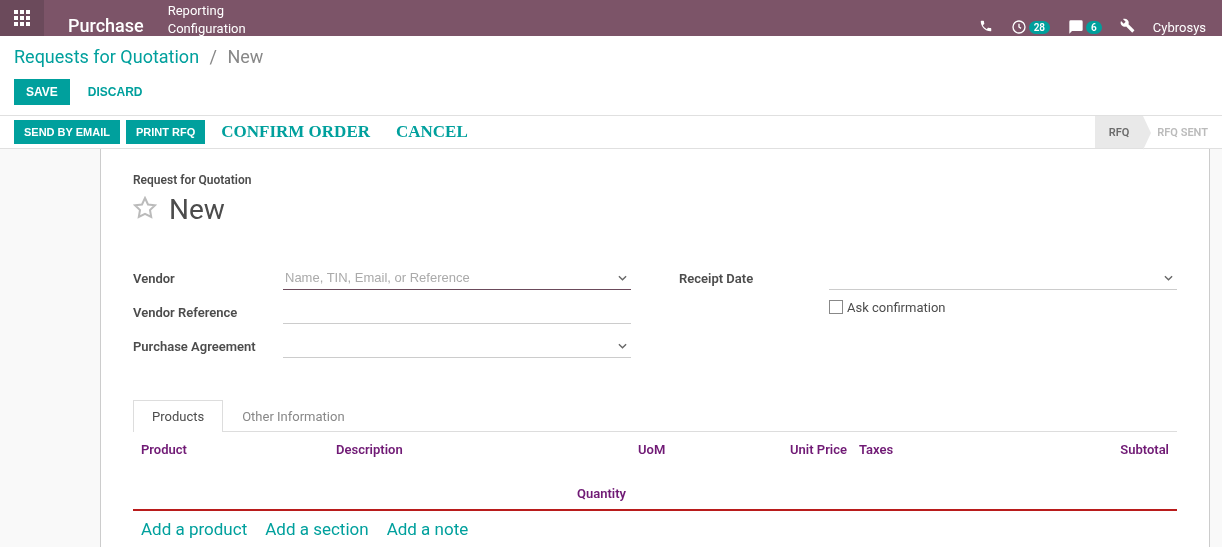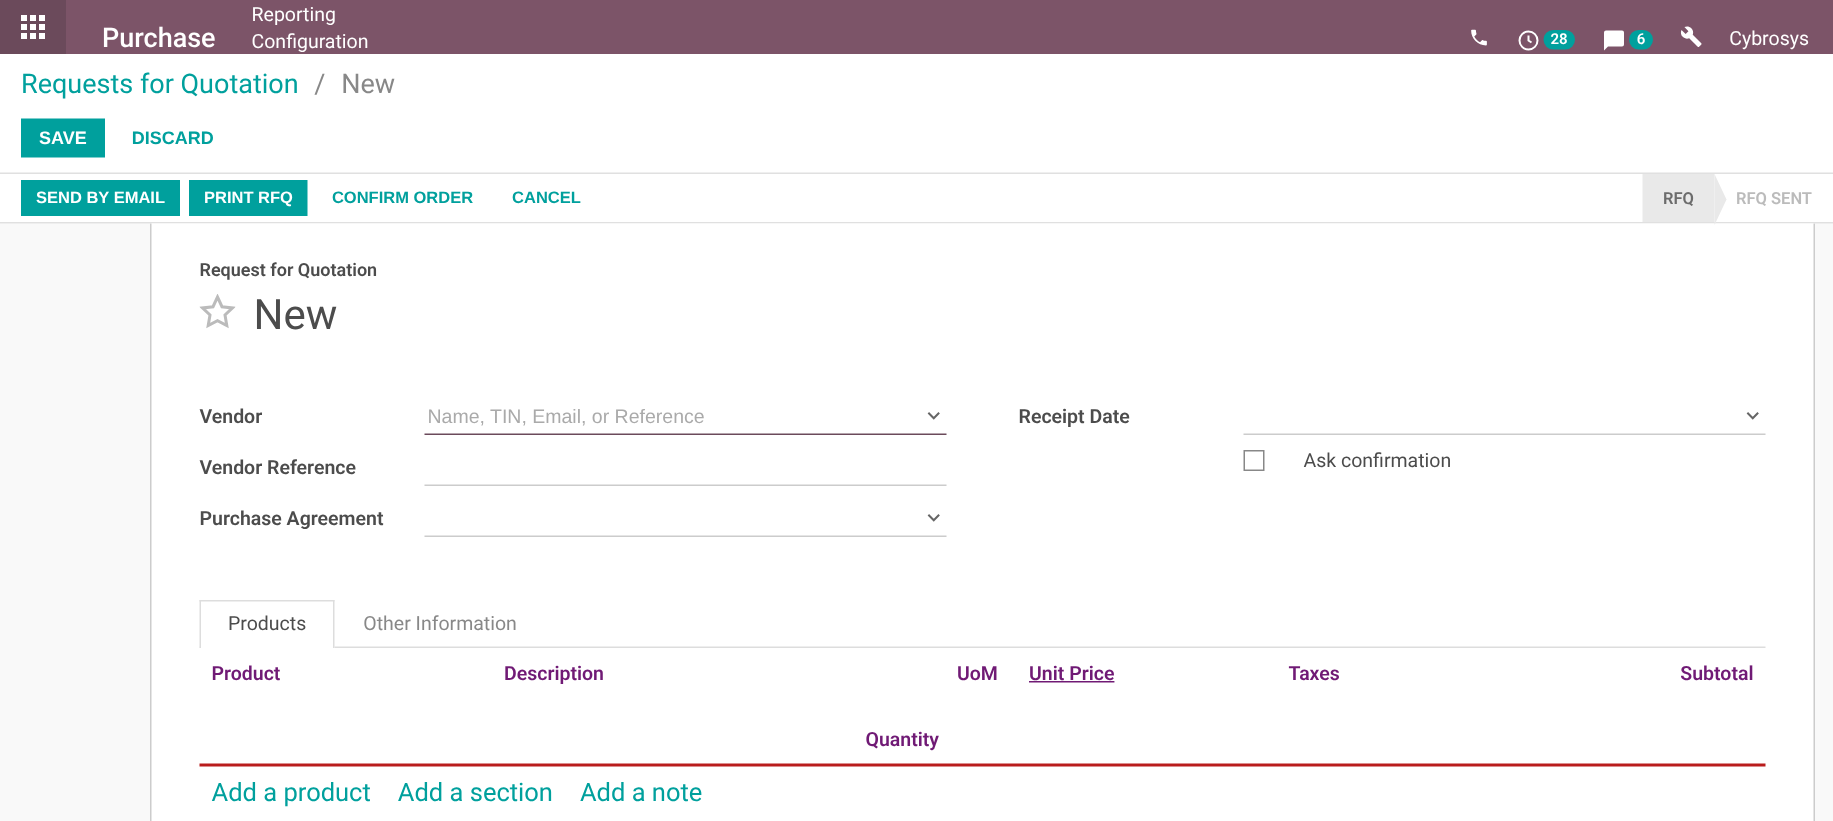--- a/index.html
+++ b/index.html
@@ -146,23 +146,24 @@
       padding: 6px 10px;
       font-size: 11px;
       font-weight: 600;
       cursor: pointer;
     }
     .btn-secondary {
       background: transparent;
       color: #00a09d;
       border: none;
       padding: 6px 10px;
-      font-size: 11px;
-      font-weight: 600;
-      cursor: pointer;
+      font-size: 17px;
+      font-weight: 600;
+      cursor: pointer;
+      font-family: Liberation Serif, serif;
     }
     .statusbar-right {
       margin-left: auto;
       display: flex;
       align-items: stretch;
     }
     .status-step {
       display: flex;
       align-items: center;
       padding: 0 14px;
@@ -263,21 +264,21 @@
     .field-caret {
       position: absolute;
       right: 4px;
       top: 50%;
       transform: translateY(-50%);
       cursor: pointer;
     }
     .checkbox-row {
       display: flex;
       align-items: flex-start;
-      gap: 26px;
+      gap: 4px;
       padding-left: 150px;
       margin-top: 4px;
     }
     .checkbox-box {
       width: 14px;
       height: 14px;
       border: 1.5px solid #888;
       cursor: pointer;
     }
     .tabs-section {
@@ -306,21 +307,21 @@
       padding: 10px 8px 8px;
       border-bottom: 2px solid #b91c1c;
       font-size: 13px;
       font-weight: 600;
       color: #701a75;
     }
     .col-product { width: 195px; }
     .col-desc { width: 220px; }
     .col-qty { width: 70px; text-align: right; margin-top: 44px; }
     .col-uom { width: 60px; padding-left: 12px;}
-    .col-price { flex:1; padding-right: 12px; text-decoration: underline;}
+    .col-price { flex:1; text-align: right; padding-right: 12px;}
     .col-taxes { width: 230px; }
     .col-subtotal { width: 80px; text-align: right; }
     .table-actions {
       display: flex;
       gap: 18px;
       padding: 8px;
     }
     .link-action {
       color: #00a09d;
       font-size: 17px;

